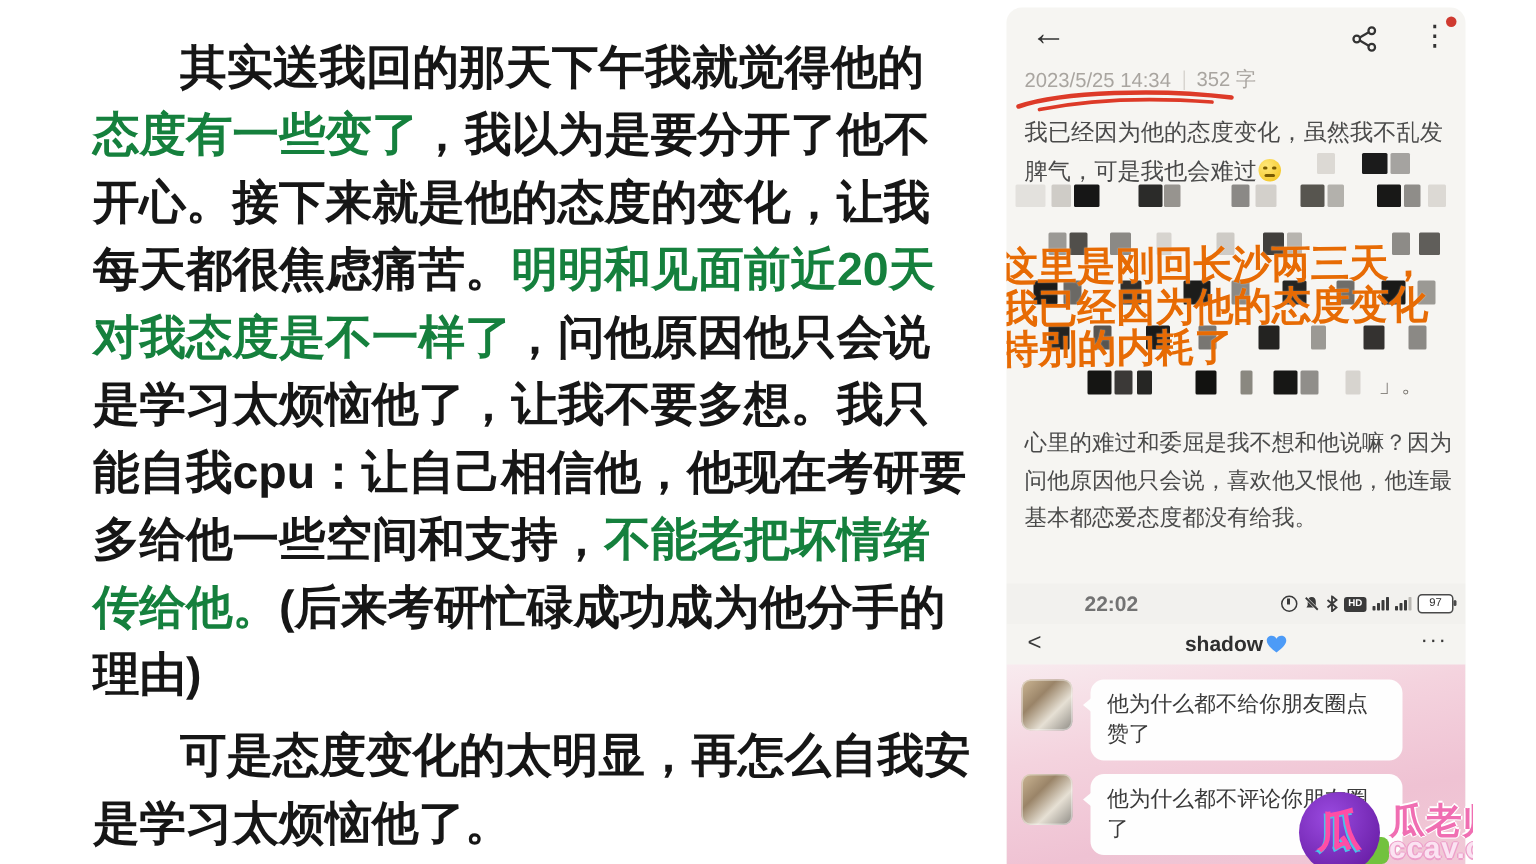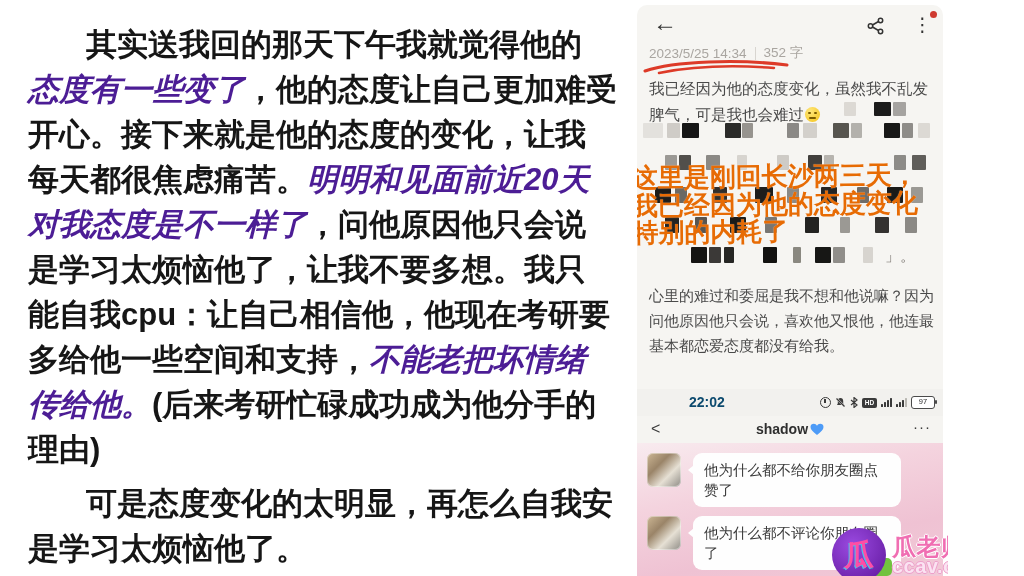--- a/index.html
+++ b/index.html
@@ -1,26 +1,26 @@
 <!DOCTYPE html>
 <html><head>
 <meta charset="utf-8">
 <style>
   html,body{margin:0;padding:0;}
   body{width:1024px;height:576px;background:#ffffff;overflow:hidden;
        font-family:"Liberation Sans","DejaVu Sans",sans-serif;}
-  .page{position:relative;width:948px;height:576px;background:#fff;overflow:hidden;}
+  .page{position:relative;width:948px;height:576px;background:#fff;overflow:hidden;margin-left:34px;}
 
   
   .article{position:absolute;left:28px;top:22px;width:510px;
            font-size:31px;font-weight:700;color:#161616;line-height:45px;}
   .art-line{white-space:nowrap;}
   .art-line.indent{padding-left:58px;}
   .art-line.gap{margin-top:9px;}
-  .art-line .red{color:#4c1d95;font-style:italic;}
+  .art-line .red{color:#15803d;}
   .art-line .black{color:#161616;}
 
   
   .phone{position:absolute;left:637px;top:5px;width:306px;height:571px;
          background:#f6f5f2;border-radius:10px 10px 0 0;overflow:hidden;}
   .p-back{position:absolute;left:16px;top:6px;font-size:24px;color:#333;line-height:24px;}
   .p-share{position:absolute;left:230px;top:12px;}
   .p-menu{position:absolute;left:276px;top:8px;font-size:19px;color:#333;letter-spacing:0;}
   .p-reddot{position:absolute;left:293px;top:6px;width:7px;height:7px;border-radius:50%;background:#cf3a30;}
   .p-meta{position:absolute;left:12px;top:39px;font-size:13.5px;color:#a9a5a0;display:flex;align-items:center;gap:8px;}
@@ -36,21 +36,21 @@
   .censor{position:absolute;left:0;top:0;width:306px;height:571px;pointer-events:none;}
   .cblock{position:absolute;border-radius:1px;}
   .frag-end{position:absolute;left:248px;top:242px;font-size:15px;color:#6e6a64;}
   .overlay-note{position:absolute;left:-5px;top:158px;width:330px;z-index:5;
         font-size:26px;line-height:27.5px;font-weight:700;color:#e76b04;
         text-shadow:0 0 1px rgba(255,255,255,.55);transform:rotate(-0.6deg);white-space:nowrap;}
 
   
   .chat{position:absolute;left:0;top:384px;width:306px;height:187px;}
   .statusbar{position:relative;height:27px;background:#f2f1ee;}
-  .sb-time{position:absolute;left:52px;top:5px;font-size:14px;color:#0c4a6e;font-weight:700;}
+  .sb-time{position:absolute;left:52px;top:5px;font-size:14px;color:#737373;font-weight:700;}
   .sb-icons{position:absolute;right:8px;top:7px;display:flex;align-items:center;gap:4px;}
   .ic-alarm{width:9px;height:9px;border:1.5px solid #3a3a3a;border-radius:50%;position:relative;}
   .ic-alarm::after{content:"";position:absolute;left:3px;top:1px;width:1.5px;height:4px;background:#3a3a3a;}
   .ic-hd{width:15px;height:10px;background:#3a3a3a;border-radius:2px;color:#fff;font-size:6.5px;
          font-weight:700;text-align:center;line-height:10px;}
   .sigbars{display:flex;align-items:flex-end;gap:1px;}
   .sigbars i{display:block;width:2px;background:#3a3a3a;border-radius:.5px;}
   .battery{width:22px;height:11px;border:1px solid #4a4a4a;border-radius:3px;font-size:7.5px;color:#2e2e2e;
            text-align:center;line-height:10px;position:relative;background:#fff;}
   .battery::after{content:"";position:absolute;right:-3px;top:3px;width:2px;height:4px;background:#4a4a4a;border-radius:1px;}
@@ -83,21 +83,21 @@
   .wm-url{position:absolute;left:64px;top:30px;font-size:20px;font-weight:800;color:#fbe3f2;white-space:nowrap;
         text-shadow:1px 0 0 #eda0ca,-1px 0 0 #eda0ca,0 1px 0 #eda0ca,0 -1px 0 #eda0ca;letter-spacing:0.5px;}
 </style>
 </head>
 <body>
 
 <div class="page">
 
   <div class="article">
       <div class="art-line indent"><span class="black">其实送我回的那天下午我就觉得他的</span></div>
-      <div class="art-line"><span class="red">态度有一些变了</span><span class="black">，他的态度让自己更加难受</span></div>
+      <div class="art-line"><span class="red">态度有一些变了</span><span class="black">，我以为是要分开了他不</span></div>
       <div class="art-line"><span class="black">开心。接下来就是他的态度的变化，让我</span></div>
       <div class="art-line"><span class="black">每天都很焦虑痛苦。</span><span class="red">明明和见面前近20天</span></div>
       <div class="art-line"><span class="red">对我态度是不一样了</span><span class="black">，问他原因他只会说</span></div>
       <div class="art-line"><span class="black">是学习太烦恼他了，让我不要多想。我只</span></div>
       <div class="art-line"><span class="black">能自我cpu：让自己相信他，他现在考研要</span></div>
       <div class="art-line"><span class="black">多给他一些空间和支持，</span><span class="red">不能老把坏情绪</span></div>
       <div class="art-line"><span class="red">传给他。</span><span class="black">(后来考研忙碌成功成为他分手的</span></div>
       <div class="art-line"><span class="black">理由)</span></div>
       <div class="art-line indent gap"><span class="black">可是态度变化的太明显，再怎么自我安</span></div>
       <div class="art-line"><span class="black">是学习太烦恼他了。</span></div>

